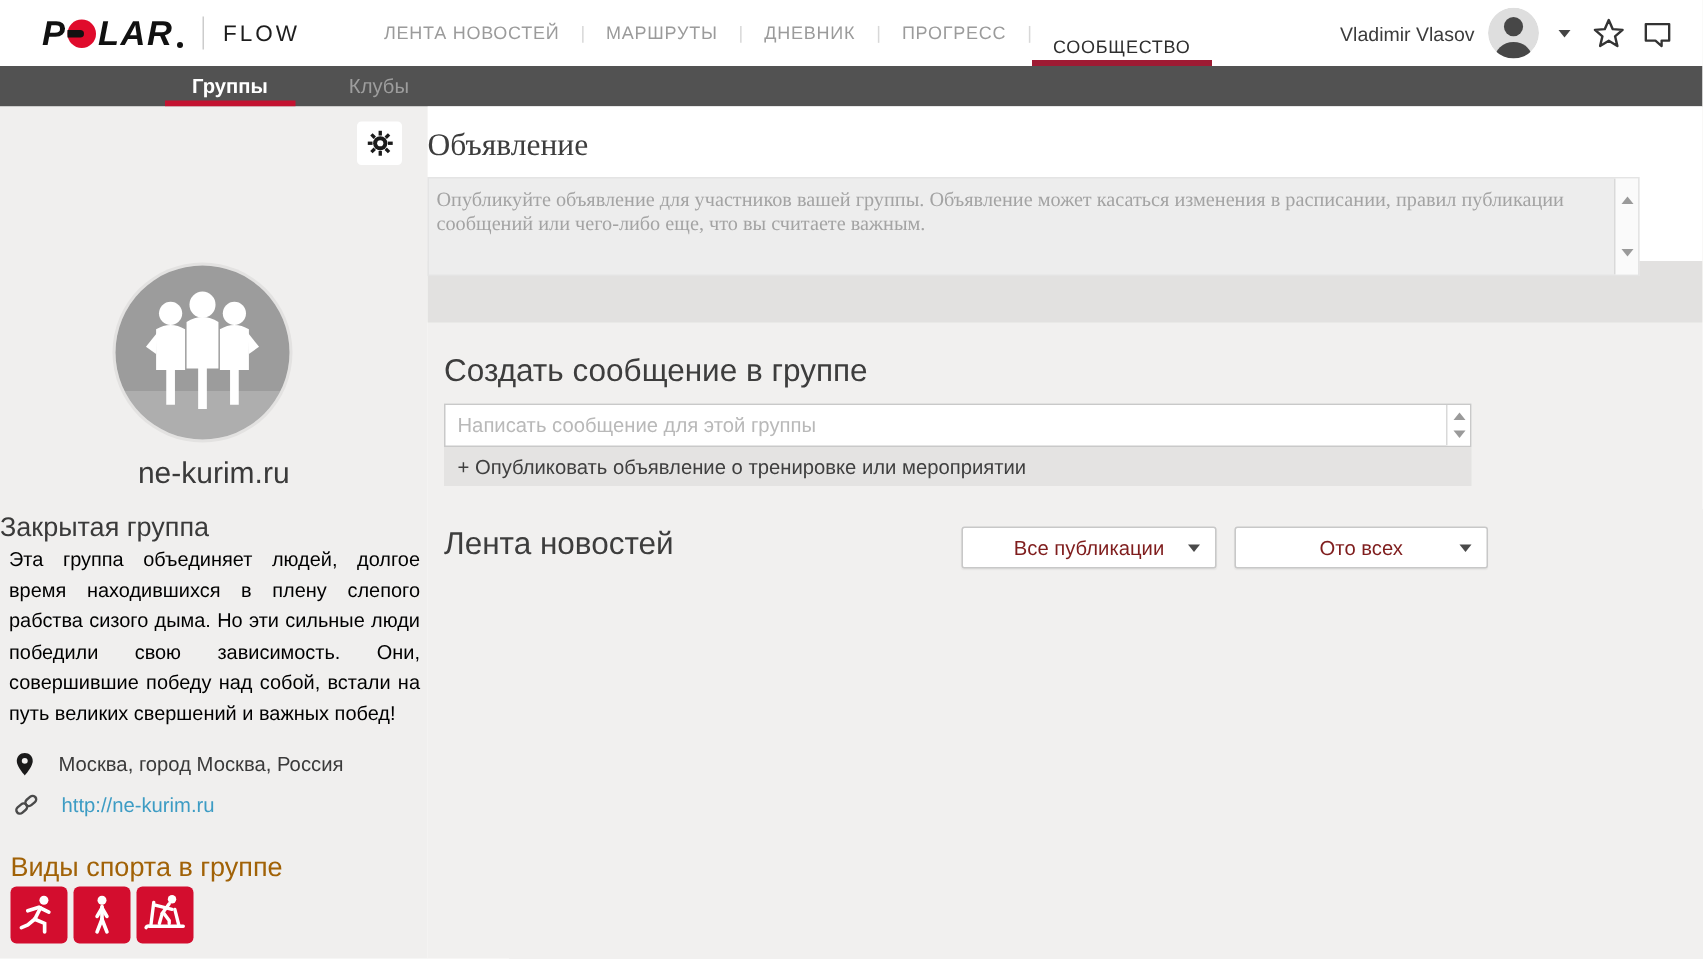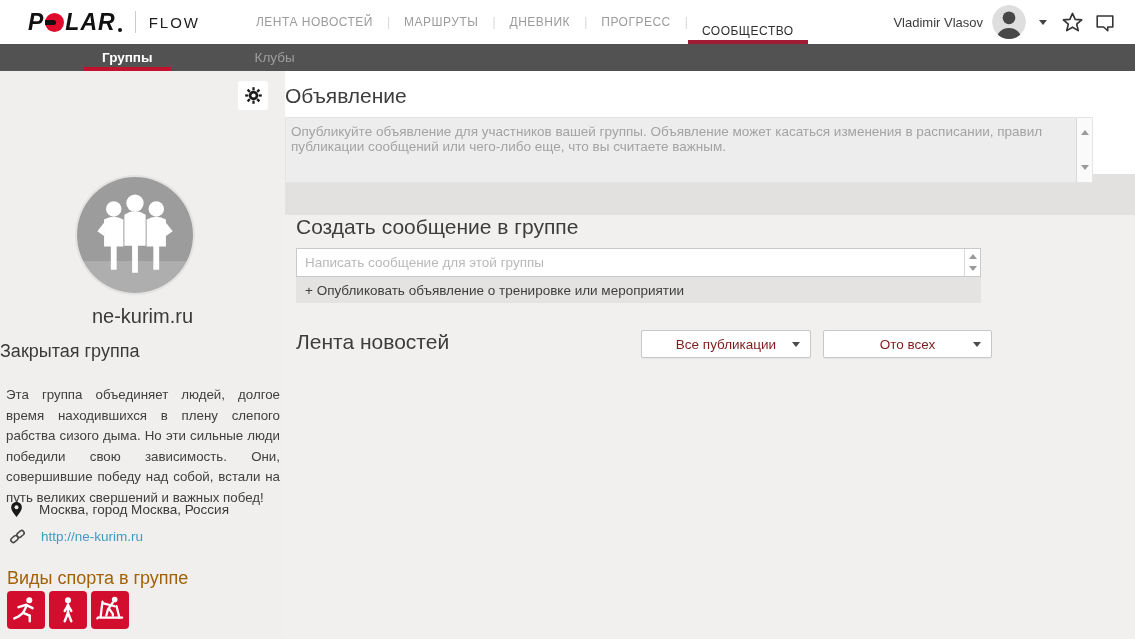--- a/index.html
+++ b/index.html
@@ -21,59 +21,59 @@
   .top-nav-item.active { color:#2e2e2e; border-bottom-color:#9e1b33;margin-top:17px; }
   .top-nav-sep { color:#d8d8d8; align-self:center; font-size:12px; }
 
   .user-area { margin-left:auto; display:flex; align-items:center; padding-right:18px; gap:9px; }
   .user-name { font-size:13px; color:#3c3c3c; }
   .avatar-sm { width:34px; height:34px; border-radius:50%; overflow:hidden; flex:0 0 auto; }
   .caret-down { width:0; height:0; border-left:4px solid transparent; border-right:4px solid transparent; border-top:5px solid #444; margin:0 4px; }
   .hd-icon { width:24px; height:24px; display:flex; align-items:center; justify-content:center; cursor:pointer; }
 
   
-  .subnav { height:27px; background:#525252; display:flex; align-items:stretch; padding-left:92px;gap:48px; }
+  .subnav { height:27px; background:#525252; display:flex; align-items:stretch; padding-left:118px; }
   .subnav-tab { display:flex; align-items:center; padding:0 10px; margin-right:34px; font-size:13.5px; color:#9d9d9d; cursor:pointer; position:relative; }
   .subnav-tab.active { color:#fff; font-weight:bold; }
   .subnav-tab.active::after { content:""; position:absolute; left:-8px; right:-8px; bottom:0; height:4px; background:#c31230; }
 
   
   .body { display:flex; height:568px; }
   .sidebar { width:285px; background:#f0efee; position:relative; flex:0 0 auto; }
   .gear-btn { position:absolute; top:10px; right:17px; width:30px; height:29px; background:#fff; border-radius:3px; display:flex; align-items:center; justify-content:center; cursor:pointer; }
   .group-avatar { position:absolute; top:106px; left:77px; width:116px; height:116px; border-radius:50%;
                   background:linear-gradient(#9c9c9c 0 72%, #aeaeae 72% 100%); box-shadow:0 0 0 2px #e3e2e1; }
   .group-name { position:absolute; top:234px; width:100%; text-align:center; font-size:20px; color:#3a3a3a; }
   .group-type { position:absolute; top:270px; width:100%; text-align:left; font-size:18px; color:#3a3a3a; }
-  .group-desc { position:absolute; top:314px; left:6px; width:274px; font-size:13.3px; line-height:1.55; color:#404040; text-align:justify; }
+  .group-desc { position:absolute; top:292px; left:6px; width:274px; font-size:13.3px; line-height:1.55; color:#000000; text-align:justify; }
   .meta-row { position:absolute; left:8px; display:flex; align-items:center; gap:14px; font-size:13.5px; color:#3a3a3a; }
   .meta-row.loc { top:429px; }
   .meta-row.link { top:456px; }
   .weblink { color:#3d9cc4; text-decoration:none; font-size:13.5px; cursor:pointer; }
   .sports-label { position:absolute; top:497px; left:7px; font-size:18px; color:#a16207;text-align:right; }
   .sports-row { position:absolute; top:520px; left:7px; display:flex; gap:4px; }
   .sport-icon { width:38px; height:38px; background:#d30d2e; border-radius:4px; display:flex; align-items:center; justify-content:center; cursor:pointer; }
 
   
   .main { flex:1; display:flex; flex-direction:column; background:#f1f0ef; }
-  .announce-sec { background:#fff; height:103px; padding-left:0; }
+  .announce-sec { background:#fff; height:103px; padding-left:0;font-family:Liberation Serif, serif; }
   .sec-title { font-size:21px; font-weight:400; color:#3d3d3d; }
   .announce-sec .sec-title { padding-top:13px; margin-bottom:9px; }
   .ta-wrap { position:relative; width:808px; height:66px; }
   .announce-ta { width:100%; height:100%; background:#ededed; border:1px solid #e4e4e4; resize:none; outline:none;
                  font-family:inherit; font-size:13.5px; color:#555; padding:6px 24px 6px 5px; }
   .announce-ta::placeholder { color:#a3a3a3; }
   .scrollcol { position:absolute; top:1px; right:1px; bottom:1px; width:16px; background:#fafafa; border-left:1px solid #d9d9d9; cursor:pointer; }
   .sc-up,.sc-dn { position:absolute; left:4px; width:0; height:0; border-left:4px solid transparent; border-right:4px solid transparent; }
   .sc-up { top:12px; border-bottom:5px solid #9a9a9a; }
   .sc-dn { bottom:12px; border-top:5px solid #9a9a9a; }
   .band { height:41px; background:#e2e1e0; }
 
   .lower-sec { flex:1; padding-left:11px; position:relative; }
-  .lower-sec .sec-title { margin-bottom:9px; }
+  .lower-sec .sec-title { padding-top:21px; margin-bottom:9px; }
   .composer-wrap { position:relative; width:685px; }
   .composer-input { width:100%; height:29px; background:#fff; border:1px solid #c9c9c9; outline:none;
                     font-family:inherit; font-size:13.5px; color:#555; padding:0 24px 0 8px; }
   .composer-input::placeholder { color:#b9b9b9; }
   .composer-wrap .scrollcol { background:#fff; }
   .composer-wrap .sc-up { top:5px; }
   .composer-wrap .sc-dn { bottom:5px; }
   .publish-strip { width:685px; height:26px; background:#e4e3e2; display:flex; align-items:center; padding-left:9px;
                    font-size:13.5px; color:#3f3f3f; cursor:pointer; }
 

